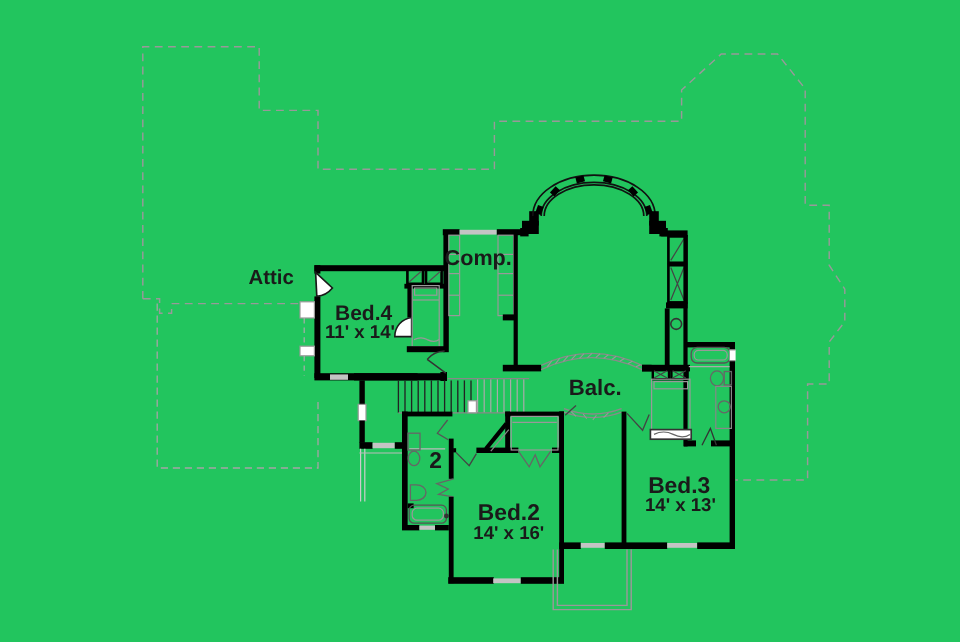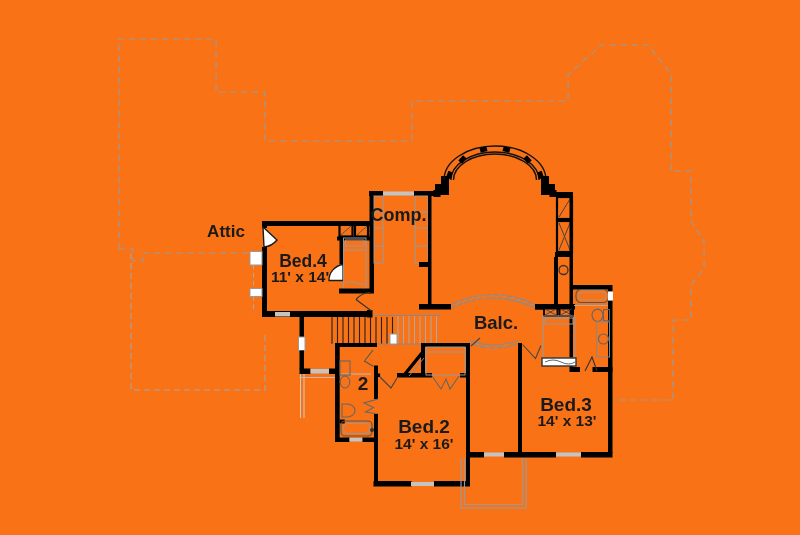--- a/index.html
+++ b/index.html
@@ -1,16 +1,16 @@
 <!DOCTYPE html>
 <html><head>
 <meta charset="utf-8">
 <style>
   html,body{margin:0;padding:0;background:#ffffff;}
-  .wrap{width:800px;height:535px;position:relative;background:#f97316;will-change:transform;}
+  .wrap{width:800px;height:535px;position:relative;background:#22c55e;will-change:transform;}
   svg{display:block;}
   text{font-family:"Liberation Sans",sans-serif;fill:#1a1a1a;}
 </style>
 </head>
 <body>
 <div class="wrap">
 <svg width="800" height="535" viewBox="0 0 800 535">
 
 <path d="M119,249 V39 H216 V92 H265 V141 H412 V101 H568 V75 L601,45 H648 L671,74 V171 H691 V221 L704,241 V268 L691,285 V320 H673 V400 H613" fill="none" stroke="#999" stroke-width="1.2" stroke-dasharray="6.5 4.5"></path>
 

